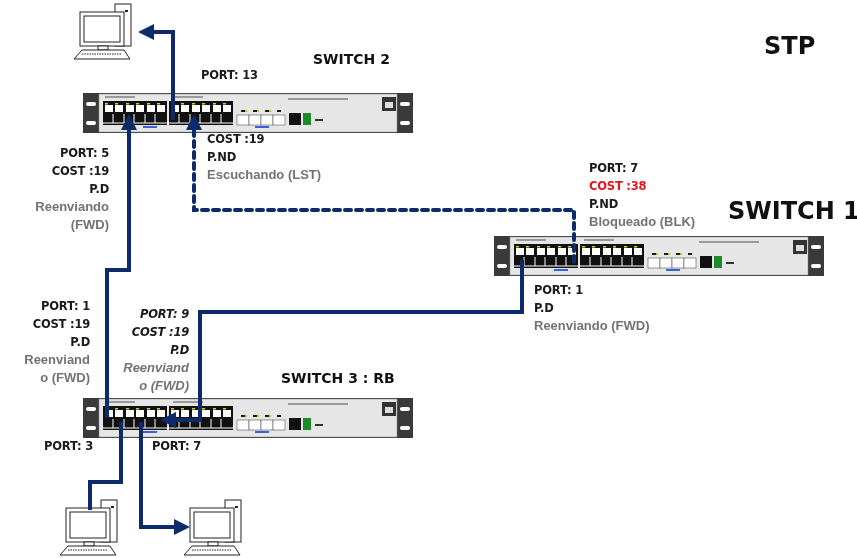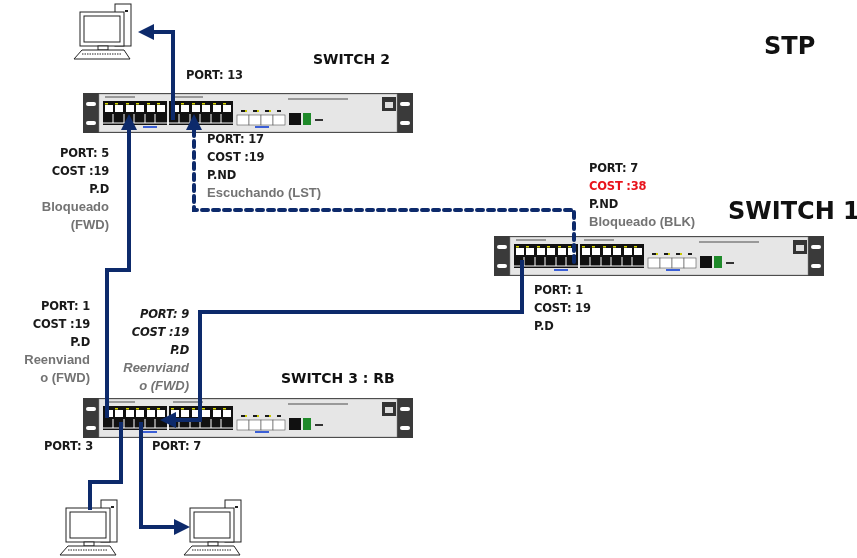--- a/index.html
+++ b/index.html
@@ -146,50 +146,49 @@
   <polyline points="121,422 121,482 90,482 90,510" fill="none" stroke="#0d2a6b" stroke-width="4"></polyline>
 
   <polyline points="141,422 141,527 180,527" fill="none" stroke="#0d2a6b" stroke-width="4" marker-end="url(#arrowhead)"></polyline>
 </svg>
 
 <div class="title" style="left:719px;top:32px;font-size:24px;margin-left:45px;">STP</div>
 <div class="title" style="left:313px;top:51px;font-size:14px;">SWITCH 2</div>
 <div class="title" style="left:728px;top:197px;font-size:24px;">SWITCH 1</div>
 <div class="title" style="left:281px;top:370px;font-size:14px;">SWITCH 3 : RB</div>
 
-<div class="lbl" style="left:186px;top:66px;">PORT: 13</div>
+<div class="lbl" style="left:201px;top:66px;">PORT: 13</div>
 <div class="lbl" style="left:44px;top:437px;text-align:center;">PORT: 3</div>
 <div class="lbl" style="left:152px;top:437px;">PORT: 7</div>
 
 <div class="lbl r" style="right:748px;top:144px;margin-left:28px;">
   <div>PORT: 5</div>
   <div>COST :19</div>
   <div>P.D</div>
-  <div class="blue">Bloqueado</div>
+  <div class="blue">Reenviando</div>
   <div class="blue">(FWD)</div>
 </div>
 
 <div class="lbl" style="left:207px;top:130px;">
-  <div>PORT: 17</div>
   <div>COST :19</div>
   <div>P.ND</div>
   <div class="blue">Escuchando (LST)</div>
 </div>
 
 <div class="lbl" style="left:589px;top:159px;">
   <div>PORT: 7</div>
   <div class="red">COST :38</div>
   <div>P.ND</div>
   <div class="blue">Bloqueado (BLK)</div>
 </div>
 
 <div class="lbl" style="left:534px;top:281px;">
   <div>PORT: 1</div>
-  <div>COST: 19</div>
-  <div>P.D</div>
+  <div>P.D</div>
+  <div class="blue">Reenviando (FWD)</div>
 </div>
 
 <div class="lbl r" style="right:767px;top:297px;">
   <div>PORT: 1</div>
   <div>COST :19</div>
   <div>P.D</div>
   <div class="blue">Reenviand</div>
   <div class="blue">o (FWD)</div>
 </div>
 

